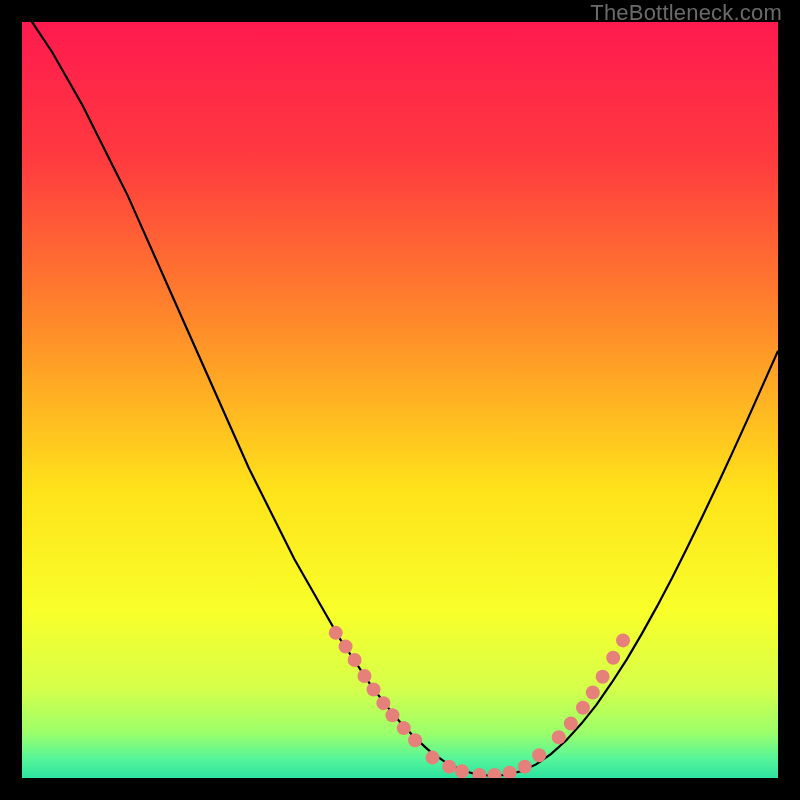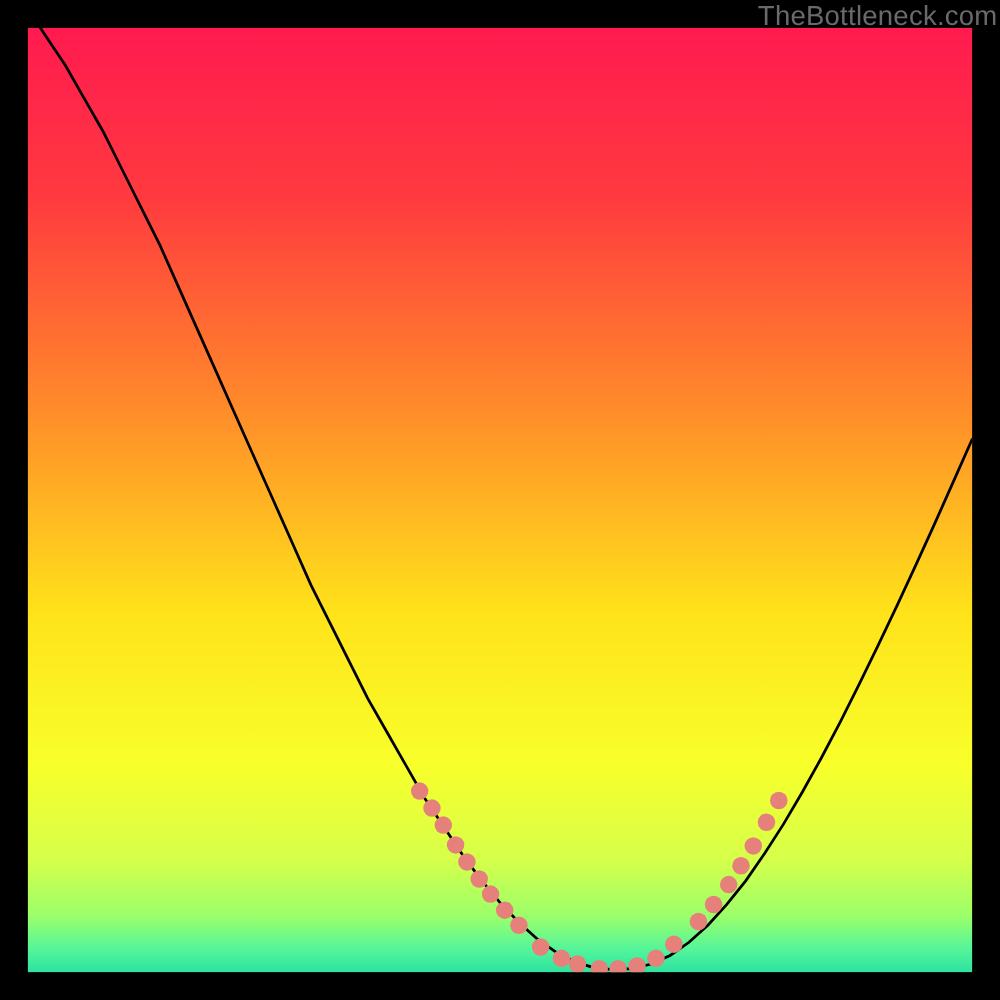--- a/index.html
+++ b/index.html
@@ -23,21 +23,21 @@
     position: absolute;
     left: 22px;
     top: 22px;
     width: 756px;
     height: 756px;
     overflow: hidden;
   }
   .watermark {
     position: absolute;
     top: 0px;
-    right: 2px;
+    right: 18px;
     font-size: 22px;
     font-weight: 500;
     color: #6a6a6a;
     letter-spacing: 0.2px;
     z-index: 10;
   }
   svg {
     position: absolute;
     left: 0;
     top: 0;

